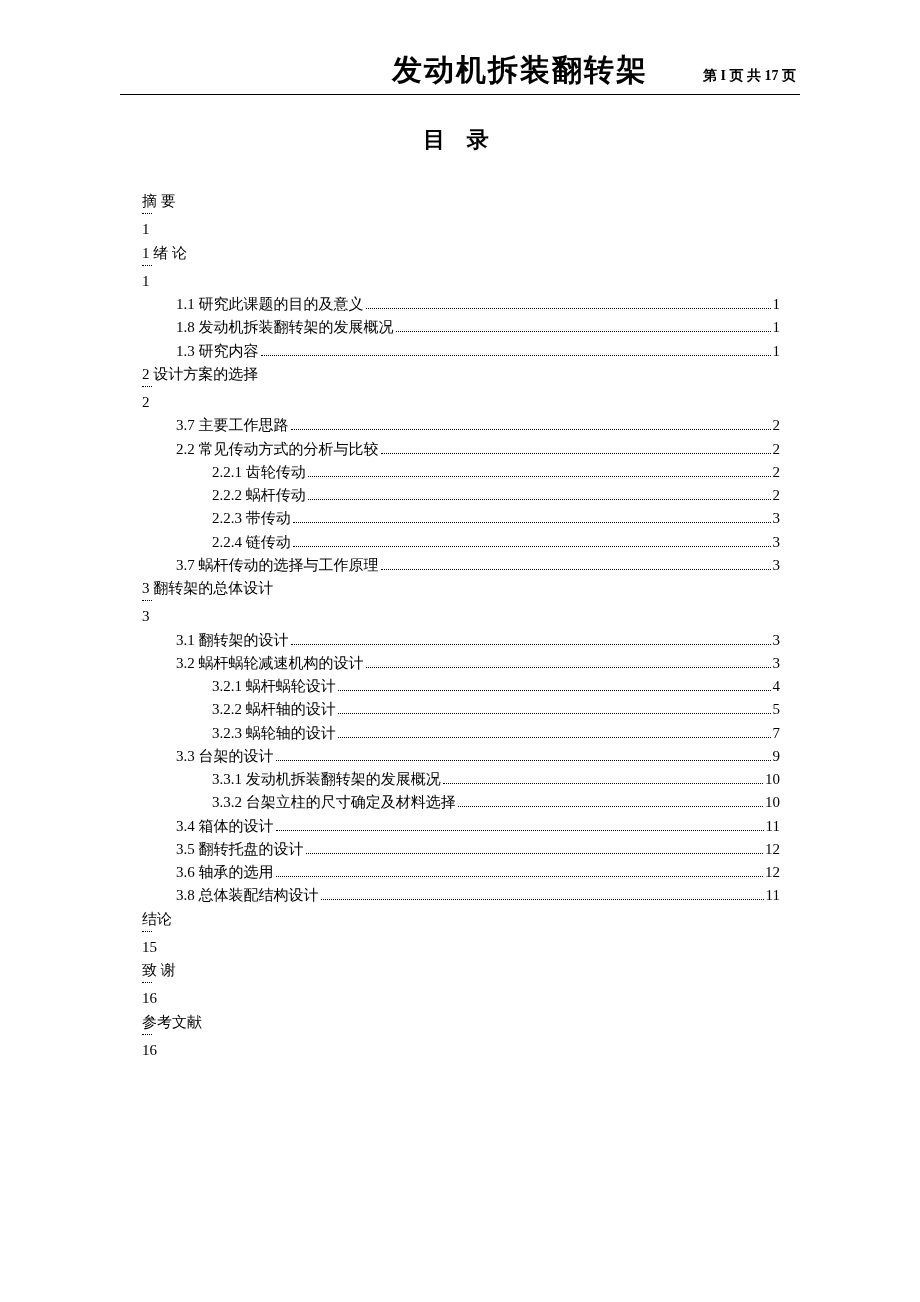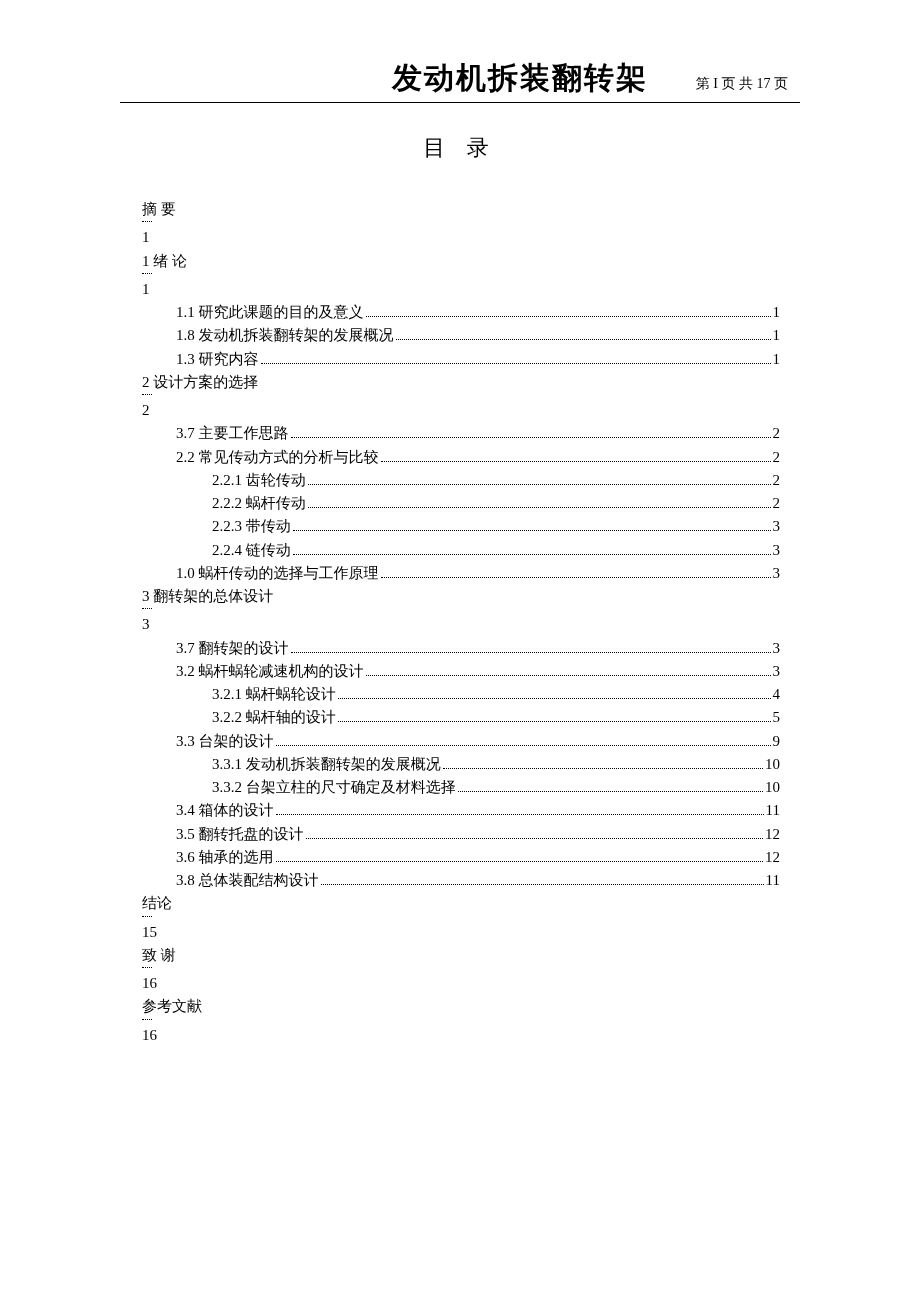--- a/index.html
+++ b/index.html
@@ -12,45 +12,46 @@
       width: 920px;
       margin: 0 auto;
       font-family: "SimSun", "宋体", serif;
       color: #000;
       padding: 50px 0;
     }
     .header {
       display: flex;
       align-items: flex-end;
       justify-content: center;
-      margin: 8px 120px 30px 120px;
+      margin: 0 120px 30px 120px;
       border-bottom: 1.5px solid #000;
       padding-bottom: 3px;
       position: relative;
     }
     .header-title {
       font-size: 30px;
       font-weight: bold;
       letter-spacing: 2px;
       flex: 1;
       text-align: center;
       padding-left: 120px;
     }
     .header-page {
       font-size: 14px;
       white-space: nowrap;
       padding-bottom: 4px;
       position: absolute;
-      right: 12px;
+      right: 4px;
       bottom: 5px;
+      font-weight: bold;
     }
     .toc-title {
       text-align: center;
       font-size: 22px;
-      font-weight: normal;
+      font-weight: bold;
       margin: 20px 0 35px 0;
       letter-spacing: 8px;
     }
     .toc {
       margin: 0 140px;
       font-size: 15px;
       line-height: 1.55;
     }
     .toc-entry {
       display: flex;
@@ -144,49 +145,54 @@
       <span class="toc-label">2.2.3 带传动</span>
       <span class="toc-dots"></span>
       <span class="toc-page">3</span>
     </div>
     <div class="toc-entry indent-2">
       <span class="toc-label">2.2.4 链传动</span>
       <span class="toc-dots"></span>
       <span class="toc-page">3</span>
     </div>
     <div class="toc-entry indent-1">
-      <span class="toc-label">1.0 蜗杆传动的选择与工作原理</span>
+      <span class="toc-label">3.7 蜗杆传动的选择与工作原理</span>
       <span class="toc-dots"></span>
       <span class="toc-page">3</span>
     </div>
     <div class="toc-entry indent-0">
       <span class="toc-label">3 翻转架的总体设计</span>
       <span class="toc-dots"></span>
       <span class="toc-page">3</span>
     </div>
     <div class="toc-entry indent-1">
-      <span class="toc-label">3.7 翻转架的设计</span>
+      <span class="toc-label">3.1 翻转架的设计</span>
       <span class="toc-dots"></span>
       <span class="toc-page">3</span>
     </div>
     <div class="toc-entry indent-1">
       <span class="toc-label">3.2 蜗杆蜗轮减速机构的设计</span>
       <span class="toc-dots"></span>
       <span class="toc-page">3</span>
     </div>
     <div class="toc-entry indent-2">
       <span class="toc-label">3.2.1 蜗杆蜗轮设计</span>
       <span class="toc-dots"></span>
       <span class="toc-page">4</span>
     </div>
     <div class="toc-entry indent-2">
       <span class="toc-label">3.2.2 蜗杆轴的设计</span>
       <span class="toc-dots"></span>
       <span class="toc-page">5</span>
     </div>
+    <div class="toc-entry indent-2">
+      <span class="toc-label">3.2.3 蜗轮轴的设计</span>
+      <span class="toc-dots"></span>
+      <span class="toc-page">7</span>
+    </div>
     <div class="toc-entry indent-1">
       <span class="toc-label">3.3 台架的设计</span>
       <span class="toc-dots"></span>
       <span class="toc-page">9</span>
     </div>
     <div class="toc-entry indent-2">
       <span class="toc-label">3.3.1 发动机拆装翻转架的发展概况</span>
       <span class="toc-dots"></span>
       <span class="toc-page">10</span>
     </div>

